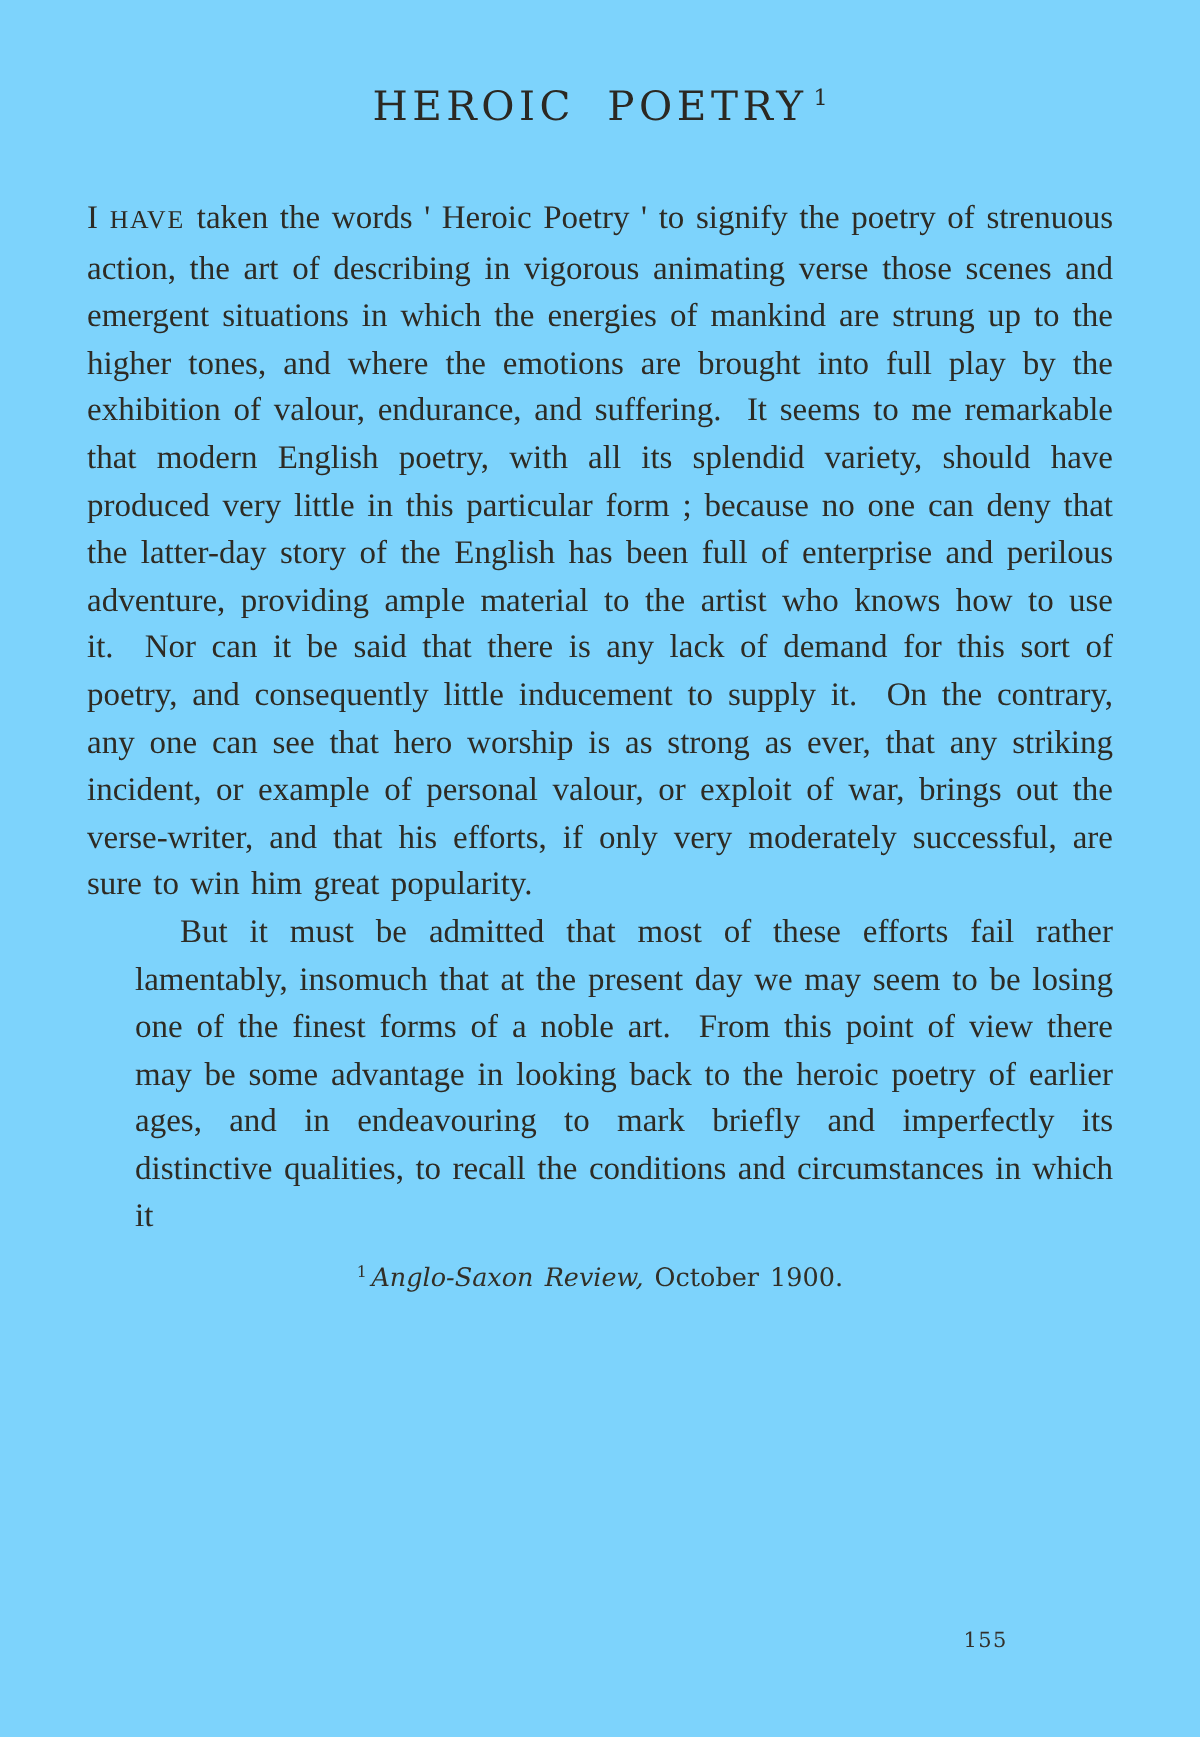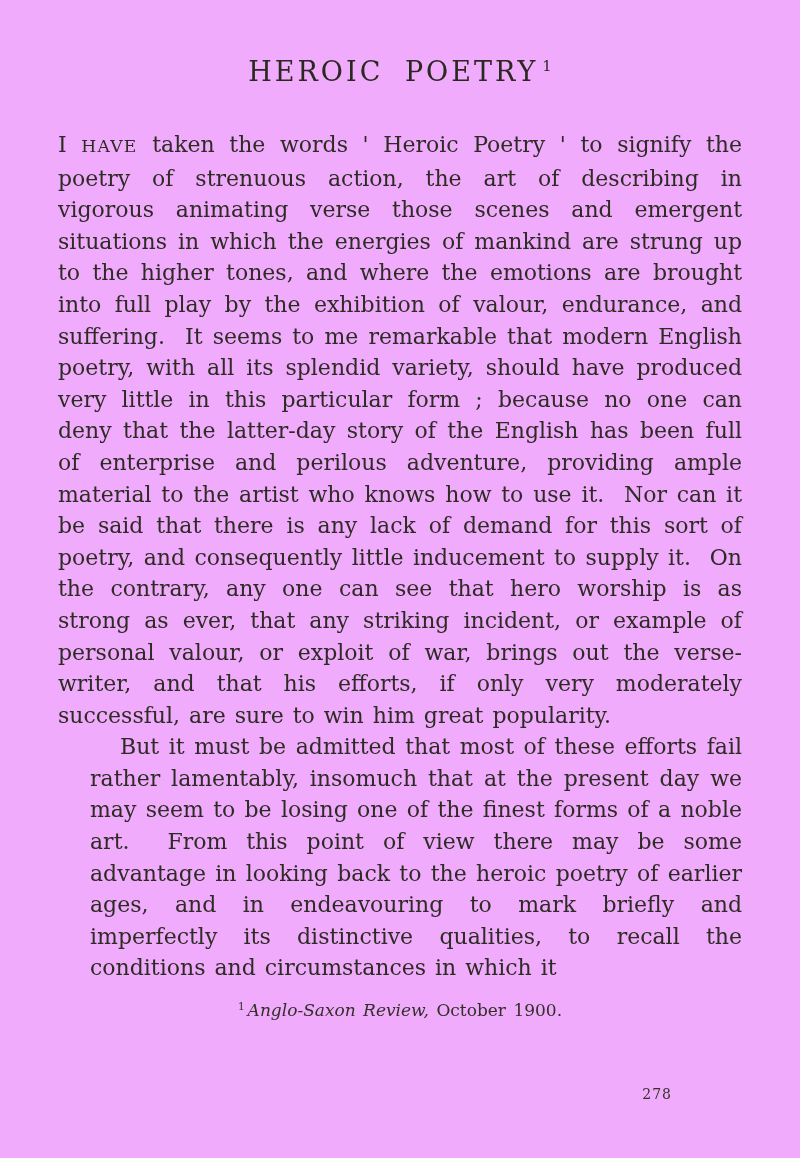--- a/index.html
+++ b/index.html
@@ -5,21 +5,21 @@
   html, body {
     margin: 0;
     padding: 0;
     background: #f9f6ea;
   }
   .sheet {
     position: relative;
     width: 800px;
     height: 1158px;
     margin: 0 auto;
-    background: #f0abfc;
+    background: #7dd3fc;
     box-sizing: border-box;
     font-family: "DejaVu Serif", "Liberation Serif", serif;
     color: #2e2b24;
     overflow: hidden;
   }
   .title {
     margin: 0;
     padding-top: 56px;
     text-align: center;
     font-size: 27px;
@@ -38,20 +38,21 @@
     width: 684px;
     margin: 42px auto 0 auto;
     font-size: 22px;
     line-height: 31.6px;
     text-align: justify;
     word-spacing: 2px;
   }
   .para {
     margin: 0;
     text-align: justify;
+    font-family: Liberation Serif, serif;
   }
   .para.indented {
     text-indent: 30px;
     margin-left: 32px;
   }
   .smallcaps {
     font-size: 0.78em;
     letter-spacing: 1.2px;
   }
   .footnote {
@@ -88,15 +89,15 @@
   <div class="content">
 
     <p class="para"><span>I</span> <span class="smallcaps">HAVE</span> <span>taken the words ' Heroic Poetry ' to signify the poetry of strenuous action, the art of describing in vigorous animating verse those scenes and emergent situations in which the energies of mankind are strung up to the higher tones, and where the emotions are brought into full play by the exhibition of valour, endurance, and suffering.&nbsp; It seems to me remarkable that modern English poetry, with all its splendid variety, should have produced very little in this particular form ; because no one can deny that the latter-day story of the English has been full of enterprise and perilous adventure, providing ample material to the artist who knows how to use it.&nbsp; Nor can it be said that there is any lack of demand for this sort of poetry, and consequently little inducement to supply it.&nbsp; On the contrary, any one can see that hero worship is as strong as ever, that any striking incident, or example of personal valour, or exploit of war, brings out the verse-writer, and that his efforts, if only very moderately successful, are sure to win him great popularity.</span></p>
 
     <p class="para indented">But it must be admitted that most of these efforts fail rather lamentably, insomuch that at the present day we may seem to be losing one of the finest forms of a noble art.&nbsp; From this point of view there may be some advantage in looking back to the heroic poetry of earlier ages, and in endeavouring to mark briefly and imperfectly its distinctive qualities, to recall the conditions and circumstances in which it</p>
 
     <div class="footnote"><sup>1</sup><span class="italic">Anglo-Saxon Review,</span> <span>October 1900.</span></div>
 
   </div>
 
-  <div class="page-number">278</div>
+  <div class="page-number">155</div>
 
 </div>
 
 </body></html>

